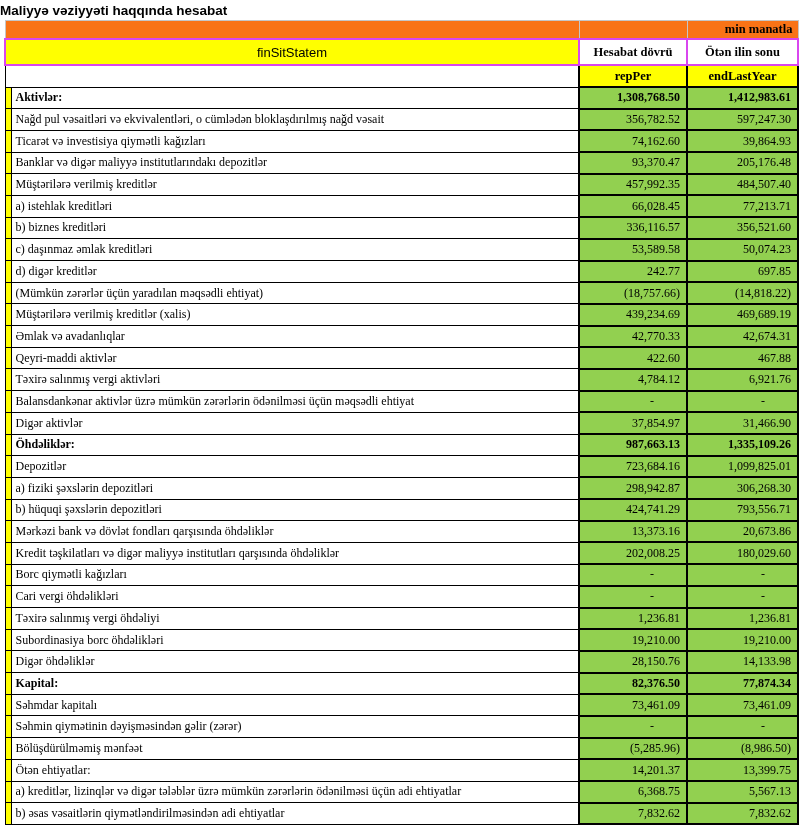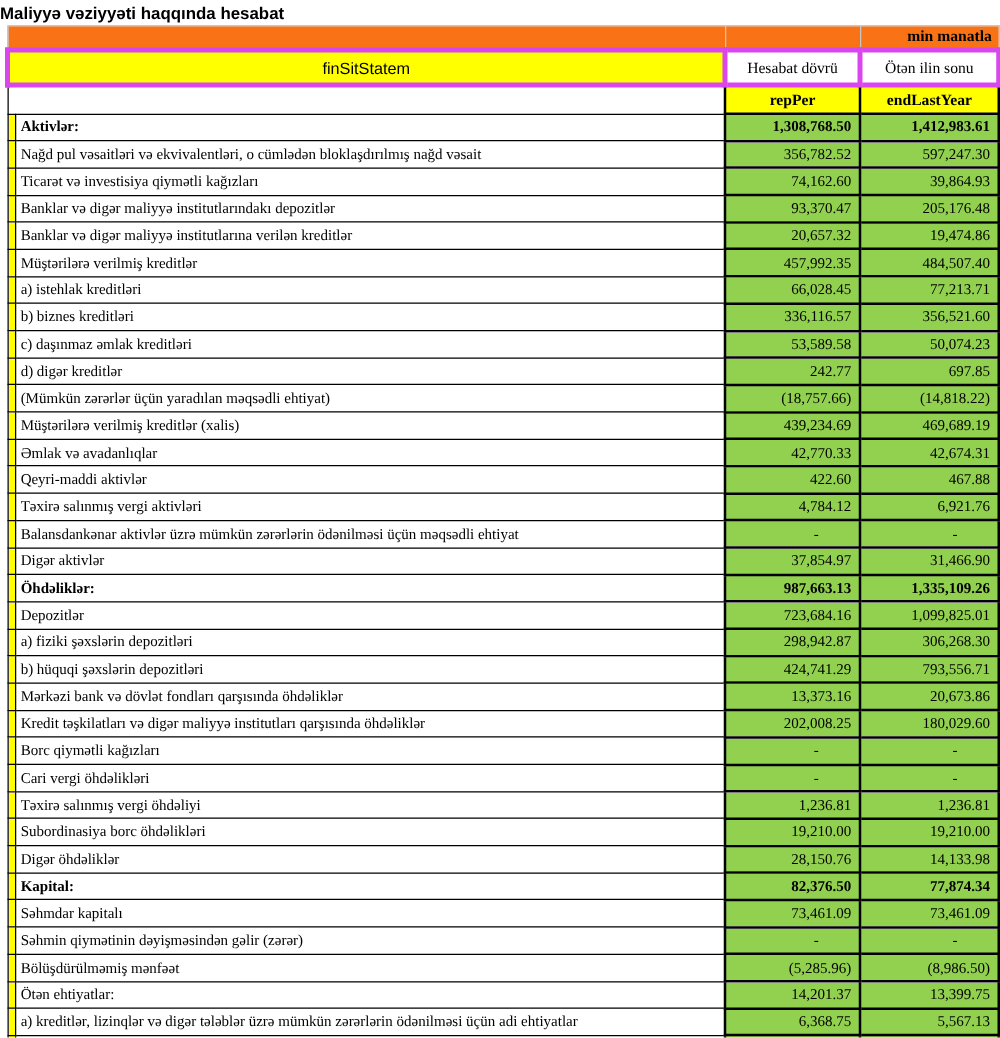--- a/index.html
+++ b/index.html
@@ -44,33 +44,33 @@
   }
   td.unit-note {
     font-weight: bold;
     text-align: right;
     padding-right: 5px;
     font-size: 12.5px;
   }
 
   
   tr.head-row td {
-    border: 4px solid #d946ef;
+    border: 2px solid #d946ef;
     height: 22px;
   }
   td.table-name {
     background: #FFFF00;
     text-align: center;
     font-family: "Liberation Sans", "DejaVu Sans", sans-serif;
     font-size: 13px;
   }
   td.col-head {
     background: #fff;
     text-align: center;
-    font-weight: normal;
+    font-weight: bold;
     font-size: 12.5px;
   }
 
   
   tr.sub-row td { height: 18px; }
   td.sub-spacer {
     border: 1px solid #000;
     background: #fff;
   }
   td.sub-head {
@@ -159,26 +159,20 @@
           <td class="val">39,864.93</td>
         </tr>
         <tr>
           <td class="stripe"></td>
           <td class="label">Banklar və digər maliyyə institutlarındakı depozitlər</td>
           <td class="val">93,370.47</td>
           <td class="val">205,176.48</td>
         </tr>
         <tr>
           <td class="stripe"></td>
-          <td class="label">Banklar və digər maliyyə institutlarına verilən kreditlər</td>
-          <td class="val">20,657.32</td>
-          <td class="val">19,474.86</td>
-        </tr>
-        <tr>
-          <td class="stripe"></td>
           <td class="label">Müştərilərə verilmiş kreditlər</td>
           <td class="val">457,992.35</td>
           <td class="val">484,507.40</td>
         </tr>
         <tr>
           <td class="stripe"></td>
           <td class="label">a) istehlak kreditləri</td>
           <td class="val">66,028.45</td>
           <td class="val">77,213.71</td>
         </tr>

